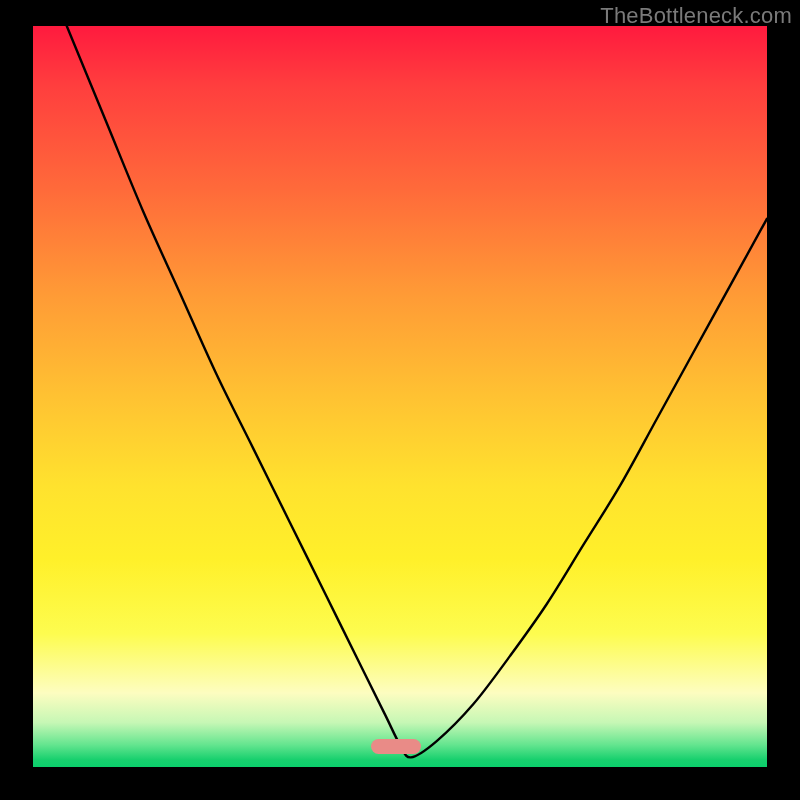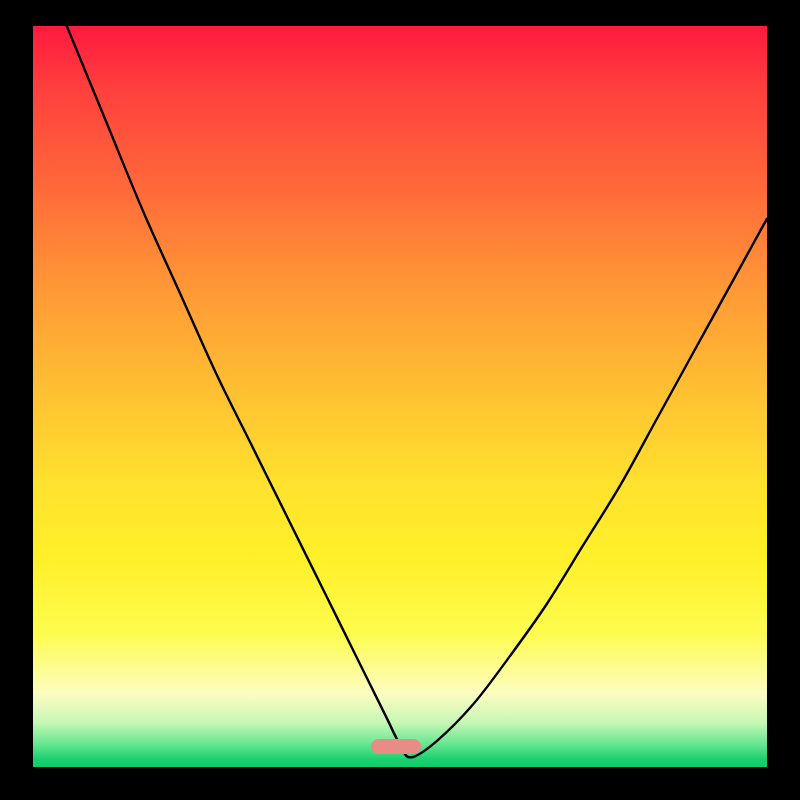--- a/index.html
+++ b/index.html
@@ -72,14 +72,15 @@
   <div class="plot">
 
     <svg class="curve" viewBox="0 0 734 741" preserveAspectRatio="none">
       <path id="curve-path" fill="none" stroke="black" stroke-width="2.4" stroke-linecap="round" stroke-linejoin="round" d="M 33.764 0 C 40.37 16.06, 60.68 65.46, 73.40 96.33 C 86.12 127.21, 97.87 156.84, 110.10 185.25 C 122.33 213.66, 134.57 239.59, 146.80 266.76 C 159.03 293.93, 171.27 322.33, 183.50 348.27 C 195.73 374.20, 207.97 397.67, 220.20 422.37 C 232.43 447.07, 244.67 471.77, 256.90 496.47 C 269.13 521.17, 281.37 545.87, 293.60 570.57 C 305.83 595.27, 320.51 624.91, 330.30 644.67 C 340.09 664.43, 346.20 676.78, 352.32 689.13 C 358.44 701.48, 362.72 711.73, 367.00 718.77 C 371.28 725.81, 371.89 731.98, 378.01 731.37 C 384.13 730.75, 393.30 723.96, 403.70 715.07 C 414.10 706.17, 428.17 692.22, 440.40 678.01 C 452.63 663.81, 464.87 646.52, 477.10 629.85 C 489.33 613.18, 501.57 596.50, 513.80 577.98 C 526.03 559.46, 538.27 538.46, 550.50 518.70 C 562.73 498.94, 574.97 480.42, 587.20 459.42 C 599.43 438.43, 611.67 414.96, 623.90 392.73 C 636.13 370.50, 648.37 348.27, 660.60 326.04 C 672.83 303.81, 685.07 281.58, 697.30 259.35 C 709.53 237.12, 727.88 203.77, 734.00 192.66"></path>
     </svg>
 
     <div id="marker" class="marker" style="width: 50px; height: 15px; left: 338.33px; top: 712.752px;"></div>
 
   </div>
 
+  <div class="watermark">TheBottleneck.com</div>
 
 </div>
 
 </body></html>

